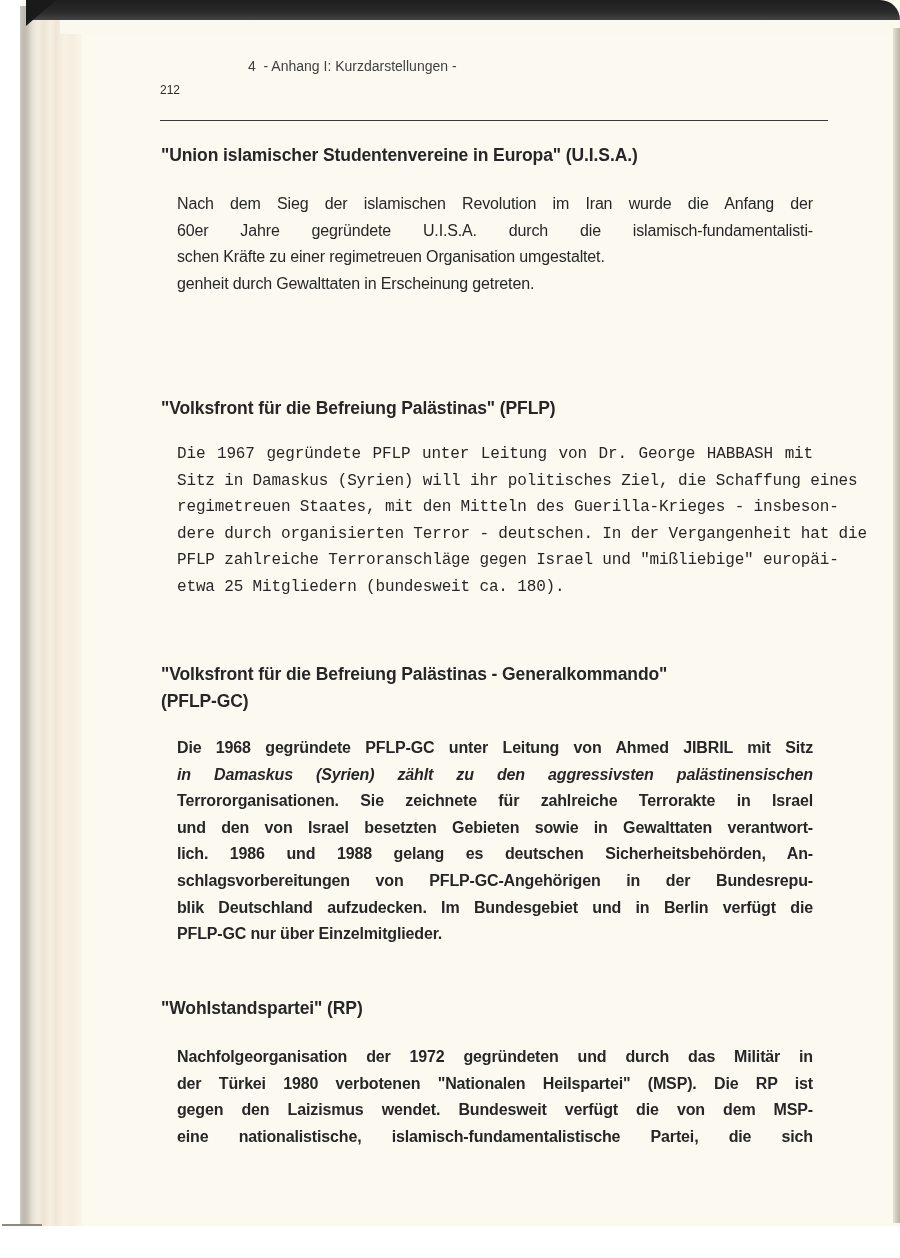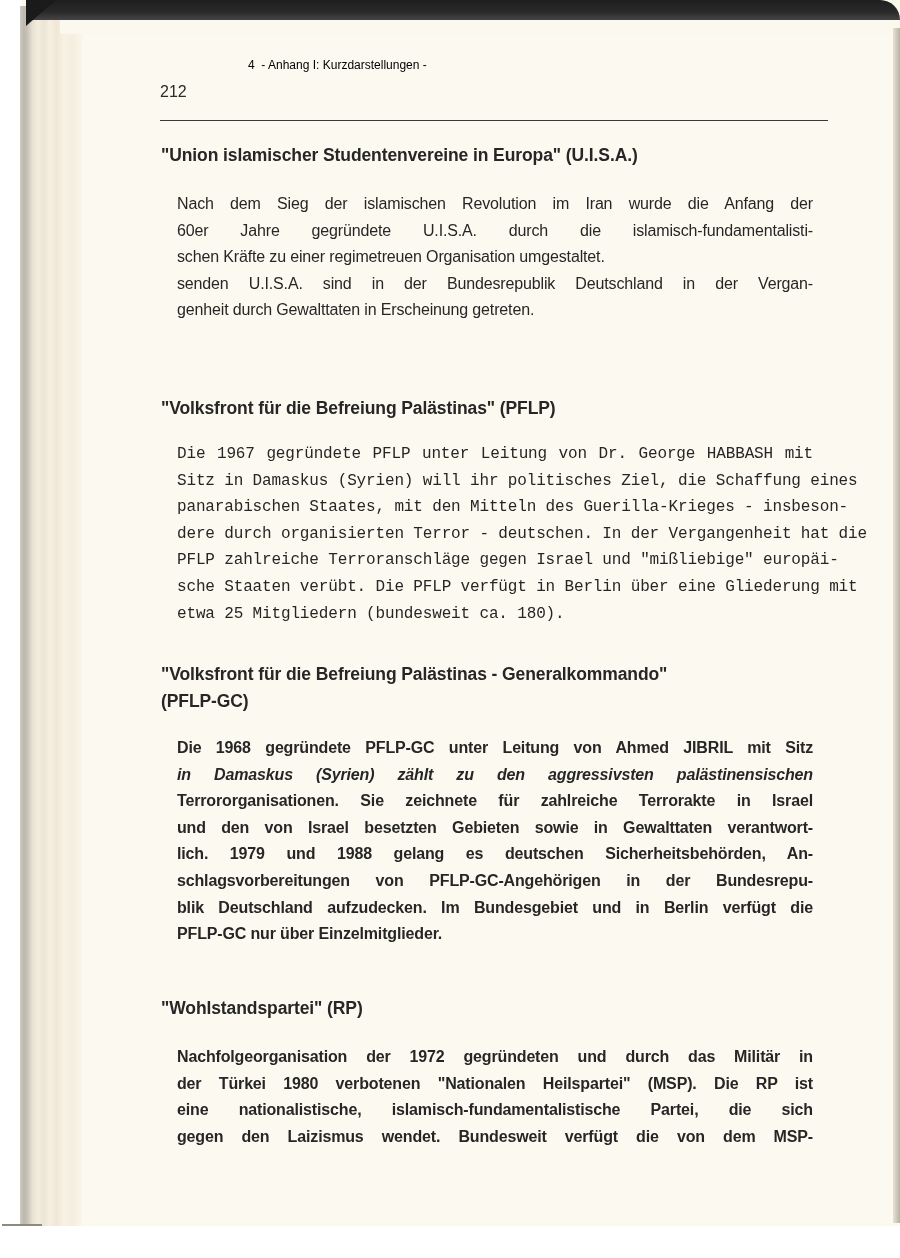--- a/index.html
+++ b/index.html
@@ -81,29 +81,29 @@
       left: 82px;
       top: 34px;
       width: 810px;
       height: 1190px;
       background: #fcfaf0;
     }
     .header-title {
       position: absolute;
       left: 248px;
       top: 58px;
-      font-size: 12px;
-      color: #000000;
+      font-size: 14px;
+      color: #404040;
       white-space: pre;
     }
     .page-number {
       position: absolute;
       left: 160px;
       top: 83px;
-      font-size: 16px;
+      font-size: 12px;
       color: #2a2a2a;
     }
     .header-rule {
       position: absolute;
       left: 160px;
       top: 120px;
       width: 668px;
       height: 1px;
       background: #3a3a3a;
     }
@@ -157,62 +157,60 @@
 <div class="content">
 
   <section style="position:absolute; top:0; left:0; width:668px;">
     <h2 class="section-heading">
       <span>"Union islamischer Studentenvereine in Europa" (U.I.S.A.)</span>
     </h2>
     <div class="section-body" style="margin-top:22px;">
       <span class="line">Nach dem Sieg der islamischen Revolution im Iran wurde die Anfang der</span>
       <span class="line">60er Jahre gegründete U.I.S.A. durch die islamisch-fundamentalisti-</span>
       <span class="line last">schen Kräfte zu einer regimetreuen Organisation umgestaltet.</span>
-      <span class="line">senden U.I.S.A. sind in der Bundesrepublik Deutschland in der Vergan-</span>
       <span class="line last">genheit durch Gewalttaten in Erscheinung getreten.</span>
     </div>
   </section>
 
   <section style="position:absolute; top:253px; left:0; width:668px;">
     <h2 class="section-heading">
       <span>"Volksfront für die Befreiung Palästinas" (PFLP)</span>
     </h2>
     <div class="section-body" style="margin-top:19px;font-family:Liberation Mono, monospace;">
       <span class="line">Die 1967 gegründete PFLP unter Leitung von Dr. George HABBASH mit</span>
       <span class="line">Sitz in Damaskus (Syrien) will ihr politisches Ziel, die Schaffung eines</span>
-      <span class="line">panarabischen Staates, mit den Mitteln des Guerilla-Krieges - insbeson-</span>
+      <span class="line">regimetreuen Staates, mit den Mitteln des Guerilla-Krieges - insbeson-</span>
       <span class="line">dere durch organisierten Terror - deutschen. In der Vergangenheit hat die</span>
       <span class="line">PFLP zahlreiche Terroranschläge gegen Israel und "mißliebige" europäi-</span>
-      <span class="line">sche Staaten verübt. Die PFLP verfügt in Berlin über eine Gliederung mit</span>
       <span class="line last">etwa 25 Mitgliedern (bundesweit ca. 180).</span>
     </div>
   </section>
 
   <section style="position:absolute; top:519px; left:0; width:668px;">
     <h2 class="section-heading">
       <span style="display:block;">"Volksfront für die Befreiung Palästinas - Generalkommando"</span>
       <span style="display:block;">(PFLP-GC)</span>
     </h2>
     <div class="section-body" style="margin-top:20px;font-weight:bold;">
       <span class="line">Die 1968 gegründete PFLP-GC unter Leitung von Ahmed JIBRIL mit Sitz</span>
       <span class="line" style="font-style:italic;">in Damaskus (Syrien) zählt zu den aggressivsten palästinensischen</span>
       <span class="line">Terrororganisationen. Sie zeichnete für zahlreiche Terrorakte in Israel</span>
       <span class="line">und den von Israel besetzten Gebieten sowie in Gewalttaten verantwort-</span>
-      <span class="line">lich. 1979 und 1988 gelang es deutschen Sicherheitsbehörden, An-</span>
+      <span class="line">lich. 1986 und 1988 gelang es deutschen Sicherheitsbehörden, An-</span>
       <span class="line">schlagsvorbereitungen von PFLP-GC-Angehörigen in der Bundesrepu-</span>
       <span class="line">blik Deutschland aufzudecken. Im Bundesgebiet und in Berlin verfügt die</span>
       <span class="line last">PFLP-GC nur über Einzelmitglieder.</span>
     </div>
   </section>
 
   <section style="position:absolute; top:853px; left:0; width:668px;">
     <h2 class="section-heading">
       <span>"Wohlstandspartei" (RP)</span>
     </h2>
     <div class="section-body" style="margin-top:22px;font-weight:bold;">
       <span class="line">Nachfolgeorganisation der 1972 gegründeten und durch das Militär in</span>
       <span class="line">der Türkei 1980 verbotenen "Nationalen Heilspartei" (MSP). Die RP ist</span>
+      <span class="line">gegen den Laizismus wendet. Bundesweit verfügt die von dem MSP-</span>
       <span class="line">eine nationalistische, islamisch-fundamentalistische Partei, die sich</span>
-      <span class="line">gegen den Laizismus wendet. Bundesweit verfügt die von dem MSP-</span>
     </div>
   </section>
 
 </div>
 
 </body></html>

